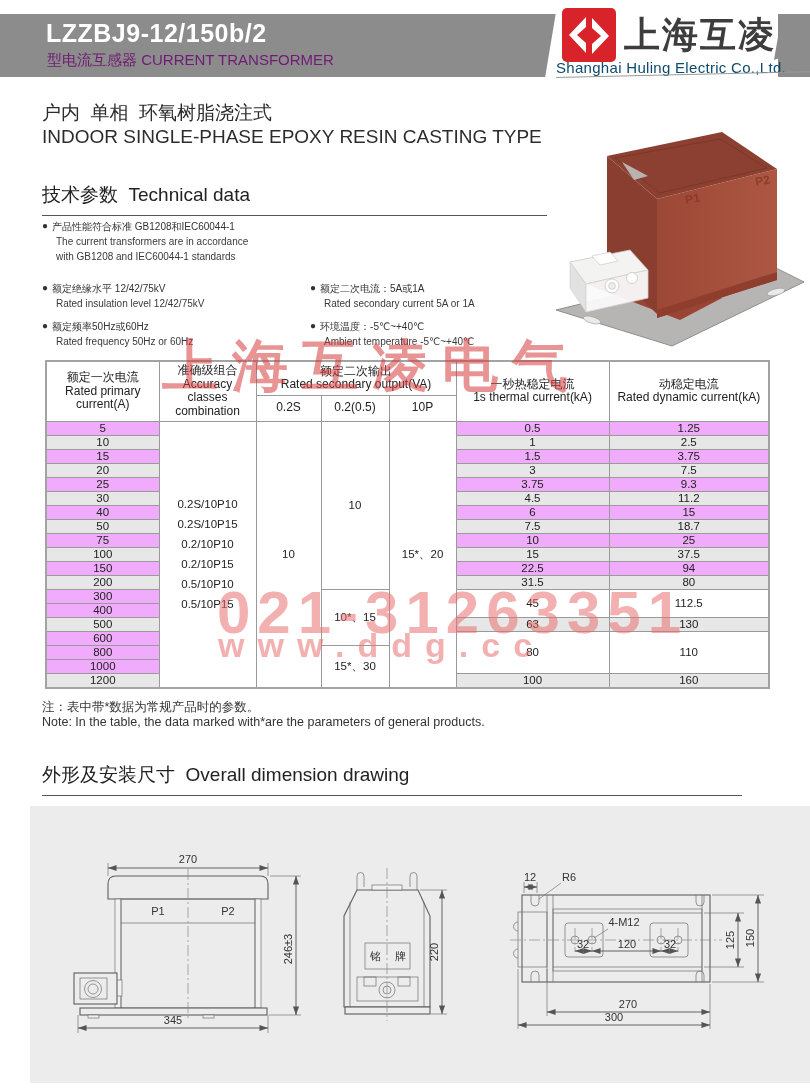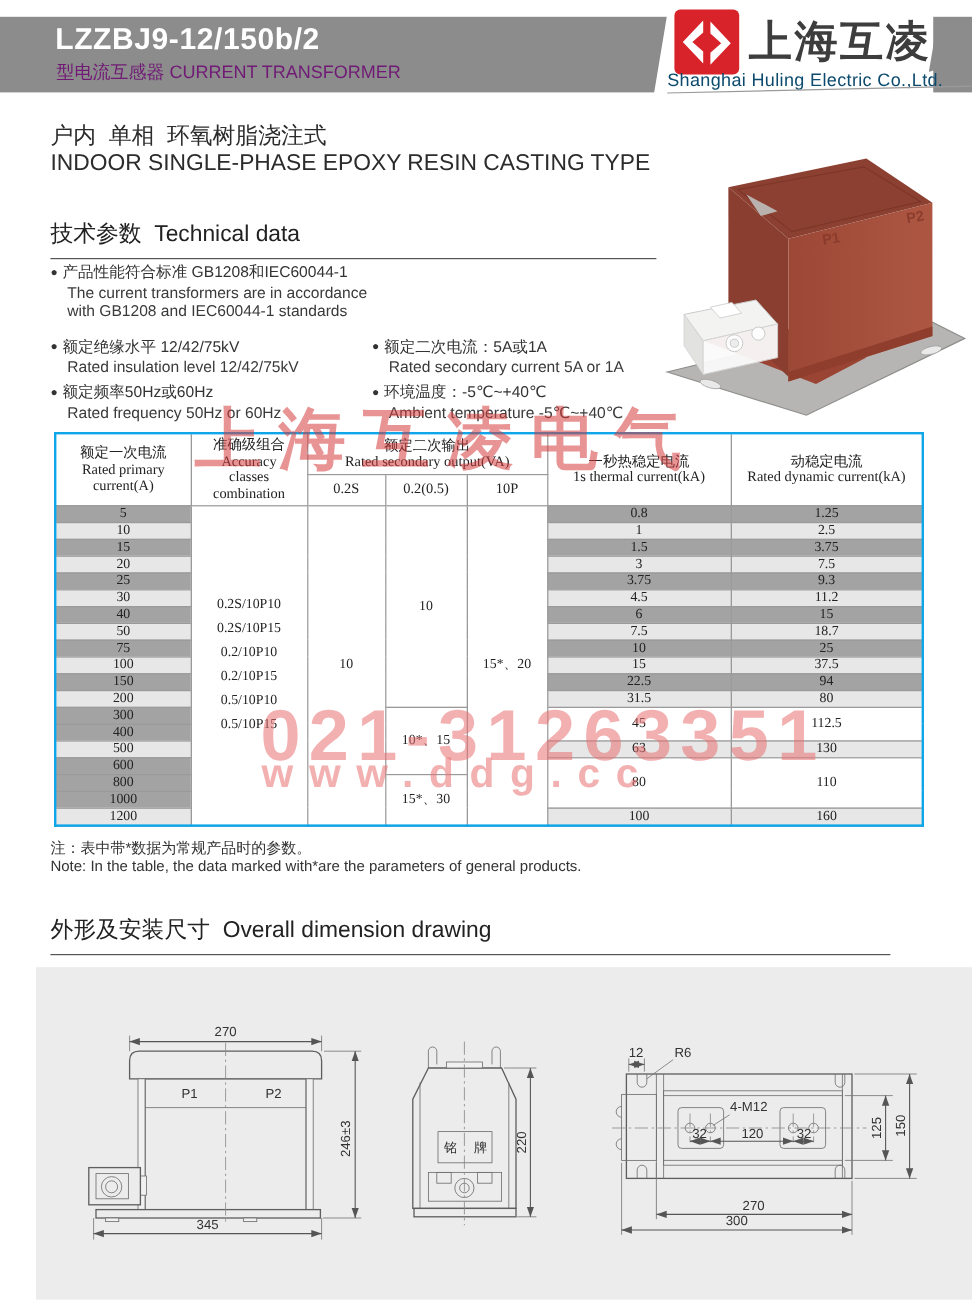--- a/index.html
+++ b/index.html
@@ -22,37 +22,37 @@
 
   
   .intro-cn{position:absolute;left:42px;top:100px;font-size:19px;color:#2c2c2c;white-space:pre;}
   .intro-en{position:absolute;left:42px;top:126px;font-size:19px;color:#2c2c2c;}
 
   .sec-title{position:absolute;font-size:19px;color:#222;border-bottom:1px solid #555;padding-bottom:7px;white-space:pre;}
   .sec-tech{left:42px;top:182px;width:505px;}
   .sec-dim{left:42px;top:762px;width:700px;}
 
   
-  .bullet{position:absolute;font-size:13px;line-height:15px;color:#333;}
+  .bullet{position:absolute;font-size:10px;line-height:15px;color:#333;}
   .bullet .cn{white-space:pre;}
   .bullet .cn:before{content:"\25CF";font-size:10px;margin-right:4px;position:relative;top:-1px;}
   .bullet .en{margin-left:14px;white-space:pre-line;color:#3a3a3a;}
 
   
   .photo{position:absolute;left:552px;top:114px;width:256px;height:238px;z-index:0;}
 
   
   .wm{position:absolute;font-weight:bold;white-space:nowrap;z-index:6;pointer-events:none;}
   .wm1{left:162px;top:329px;font-size:56px;letter-spacing:14px;color:rgba(214,60,60,.55);}
   .wm2{left:196px;top:578px;font-size:60px;letter-spacing:7px;color:rgba(232,112,112,.55);margin-left:21px;}
   .wm3{left:218px;top:626px;font-size:34px;letter-spacing:13px;color:rgba(232,112,112,.55);}
 
   
   .spec-table{position:absolute;left:45px;top:360px;width:723px;border-collapse:collapse;table-layout:fixed;
-              font-size:11.5px;color:#222;background:#a3a3a3;border:2px solid #0ea5e9;z-index:2;font-family:Liberation Serif, serif;}
+              font-size:11.5px;color:#222;background:#f0abfc;border:2px solid #a3a3a3;z-index:2;}
   .spec-table th,.spec-table td{border:1px solid #9a9a9a;padding:0;text-align:center;vertical-align:middle;}
   .spec-table thead th{font-weight:normal;white-space:pre-line;font-size:12px;line-height:13.5px;background:#fff;}
   .spec-table thead tr.h1{height:34px;}
   .spec-table thead tr.h2{height:26px;}
   .spec-table tbody tr{height:13.6px;}
   .spec-table tbody td{line-height:13px;}
   .spec-table tbody tr.shade td{background:#e7e7e7;}
   .spec-table tbody td.merge{background:#fff;}
   .spec-table tbody td.acc{white-space:pre-line;line-height:20px;}
 
@@ -199,21 +199,21 @@
           <td>5</td>
           <td rowspan="19" class="merge acc">0.2S/10P10
 0.2S/10P15
 0.2/10P10
 0.2/10P15
 0.5/10P10
 0.5/10P15</td>
           <td rowspan="19" class="merge">10</td>
           <td rowspan="12" class="merge">10</td>
           <td rowspan="19" class="merge">15*、20</td>
-          <td>0.8</td>
+          <td>0.5</td>
           <td>1.25</td>
         </tr>
         <tr class="shade">
           <td>10</td>
           <td>1</td>
           <td>2.5</td>
         </tr>
         <tr>
           <td>15</td>
           <td>1.5</td>

